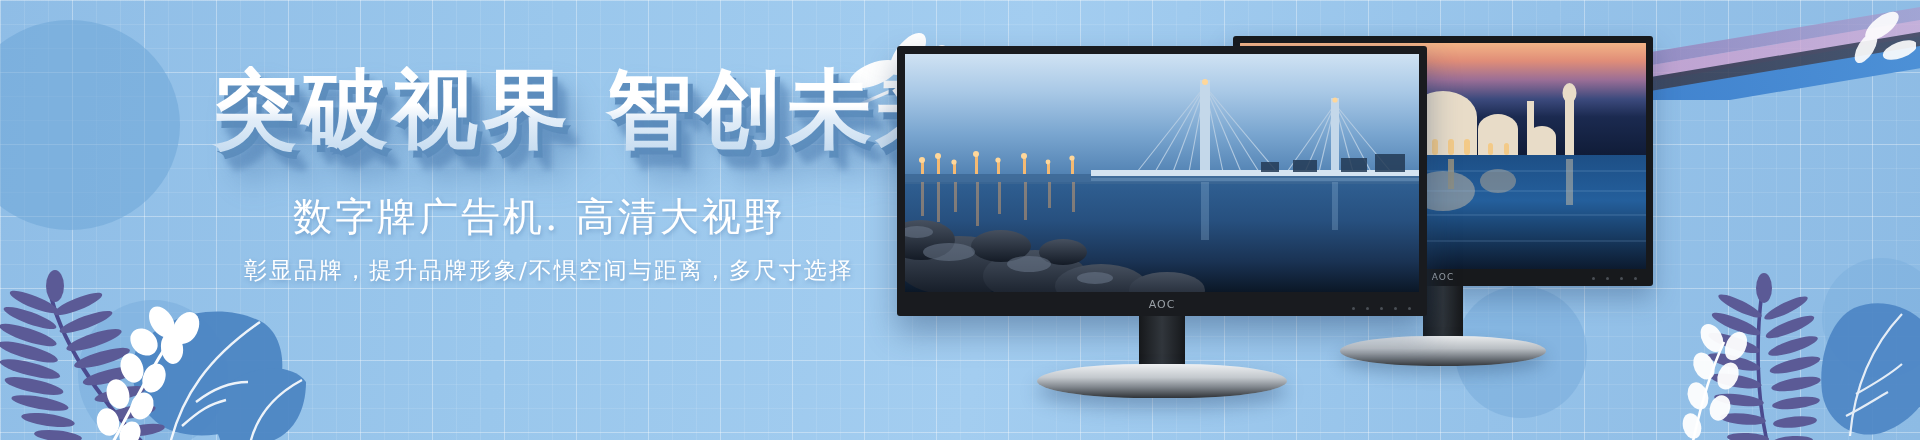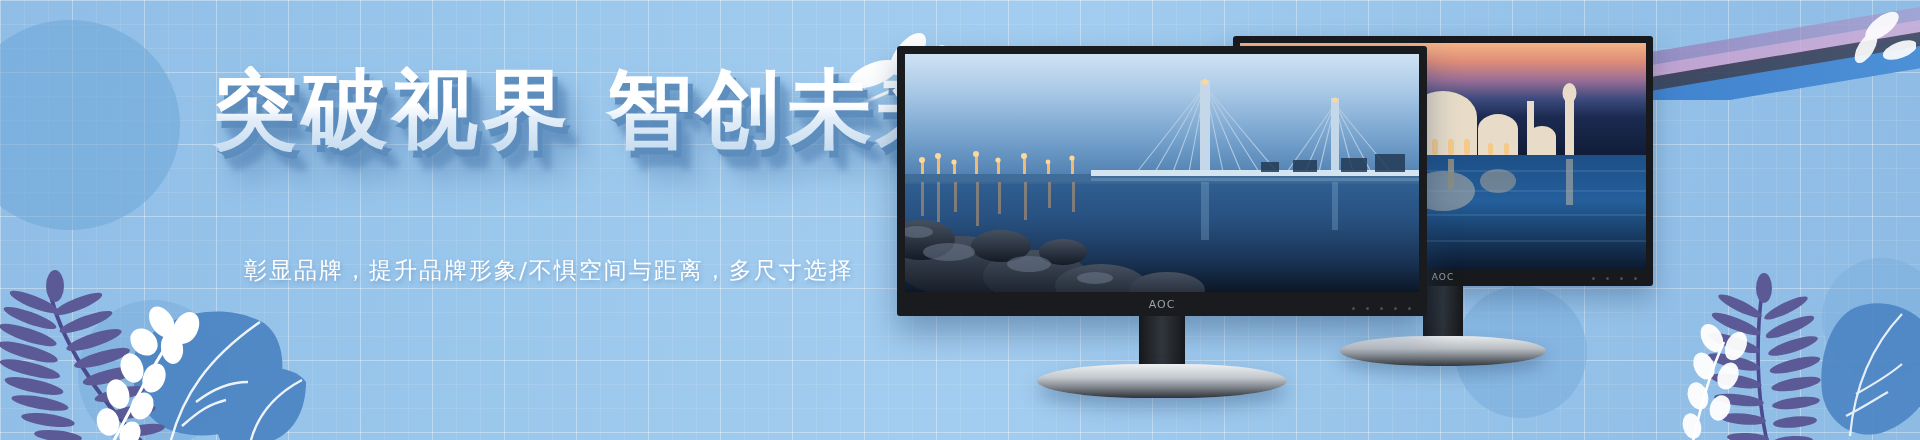--- a/index.html
+++ b/index.html
@@ -323,20 +323,21 @@
           <ellipse cx="58" cy="200" rx="10" ry="14" transform="rotate(-18 58 200)"></ellipse>
           <ellipse cx="80" cy="212" rx="10" ry="13" transform="rotate(22 80 212)"></ellipse>
           <ellipse cx="52" cy="230" rx="9" ry="13" transform="rotate(-14 52 230)"></ellipse>
         </g>
       </g>
     </svg>
   </div>
 
   <div class="headline">突破视界 智创未来</div>
 
+  <div class="subline subline-1">数字牌广告机. 高清大视野</div>
   <div class="subline subline-2">彰显品牌，提升品牌形象/不惧空间与距离，多尺寸选择</div>
 
   <div class="monitor mon-back">
     <div class="panel">
       <div class="screen">
         <svg viewBox="0 0 406 226" width="100%" height="100%" preserveAspectRatio="none">
           <defs>
             <linearGradient id="skyB" x1="0" y1="0" x2="0" y2="1">
               <stop offset="0%" stop-color="#f3b487"></stop>
               <stop offset="16%" stop-color="#e08d78"></stop>

